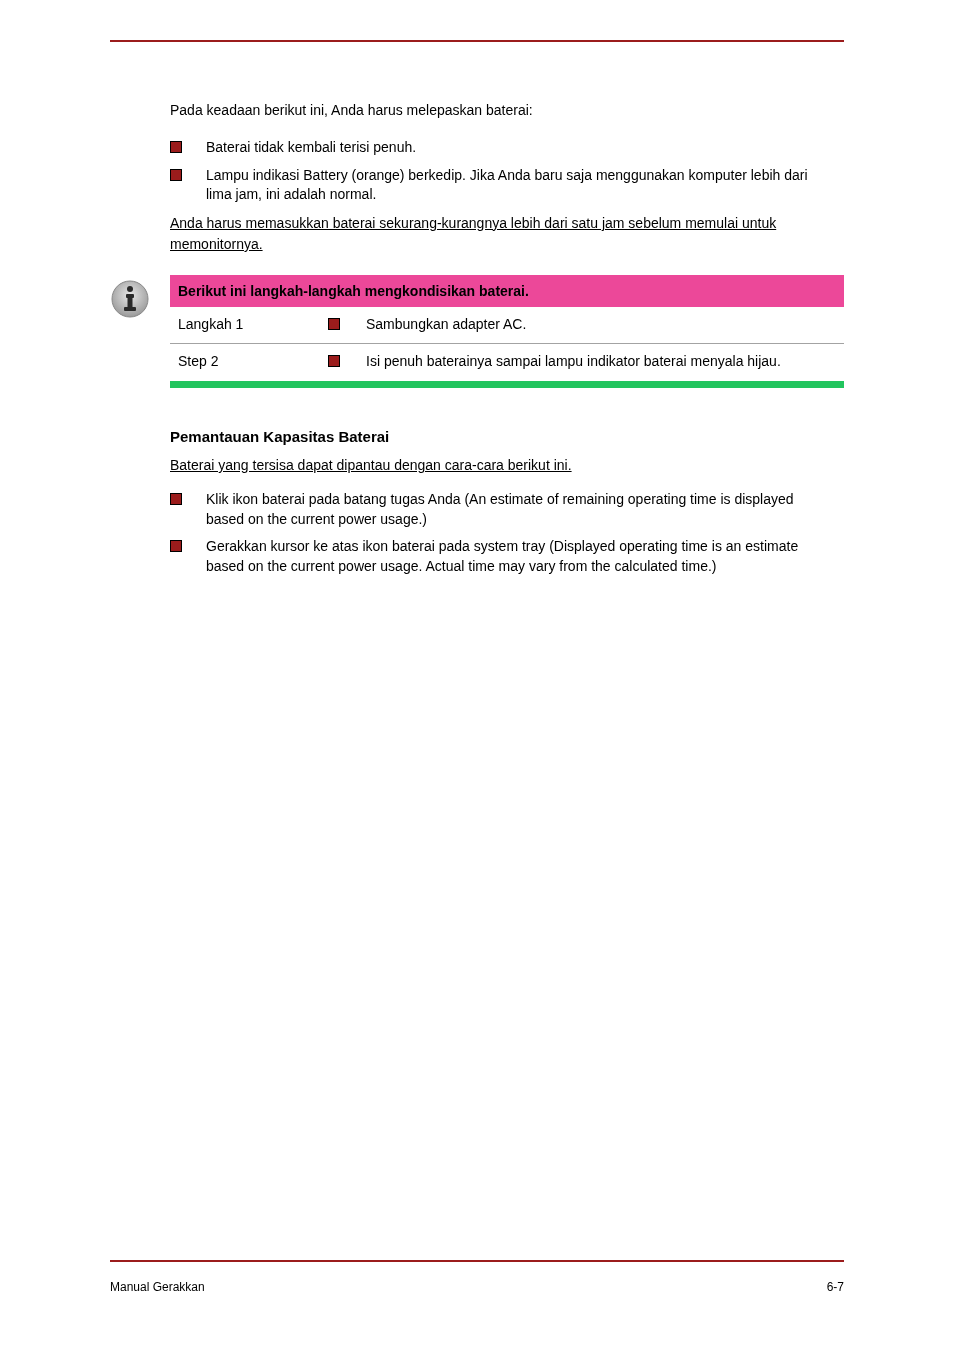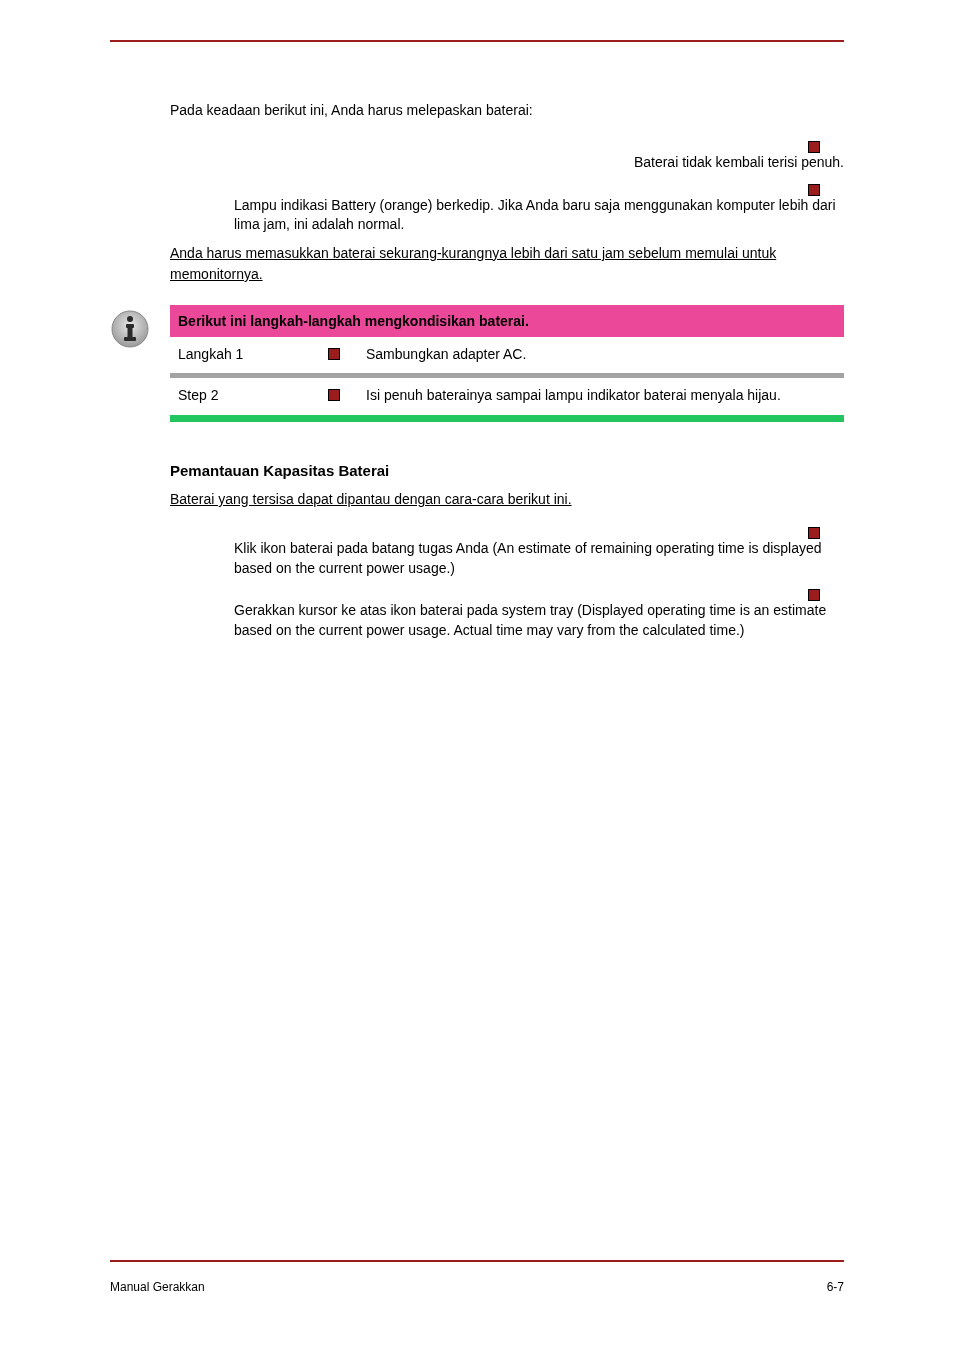--- a/index.html
+++ b/index.html
@@ -23,23 +23,22 @@
   .intro-line {
     font-size: 14px;
     margin-left: 60px;
     margin-bottom: 20px;
   }
   .bullet-list {
     margin-left: 60px;
   }
   .bullet-item {
     display: flex;
-    align-items: flex-end;
+    align-items: flex-start;
     margin-bottom: 8px;
-    flex-direction: column;
   }
   .red-square {
     flex: 0 0 auto;
     width: 12px;
     height: 12px;
     background: #9b1c1c;
     border: 1px solid #000;
     margin-right: 24px;
     margin-top: 3px;
   }
@@ -78,21 +77,21 @@
     border-collapse: collapse;
     width: 100%;
   }
   .info-table thead td {
     background: #ec4899;
     padding: 8px 8px;
     font-size: 14px;
     font-weight: bold;
   }
   .info-table tbody tr td {
-    border-bottom: 5px solid #a3a3a3;
+    border-bottom: 1px solid #a3a3a3;
     padding: 8px 8px;
     vertical-align: top;
     font-size: 14px;
     line-height: 1.4;
   }
   .info-table tbody tr:last-child td { border-bottom: 7px solid #22c55e; }
   .info-col1 { width: 150px; }
   .info-col2 { width: 38px; }
   .mini-square {
     width: 12px;

